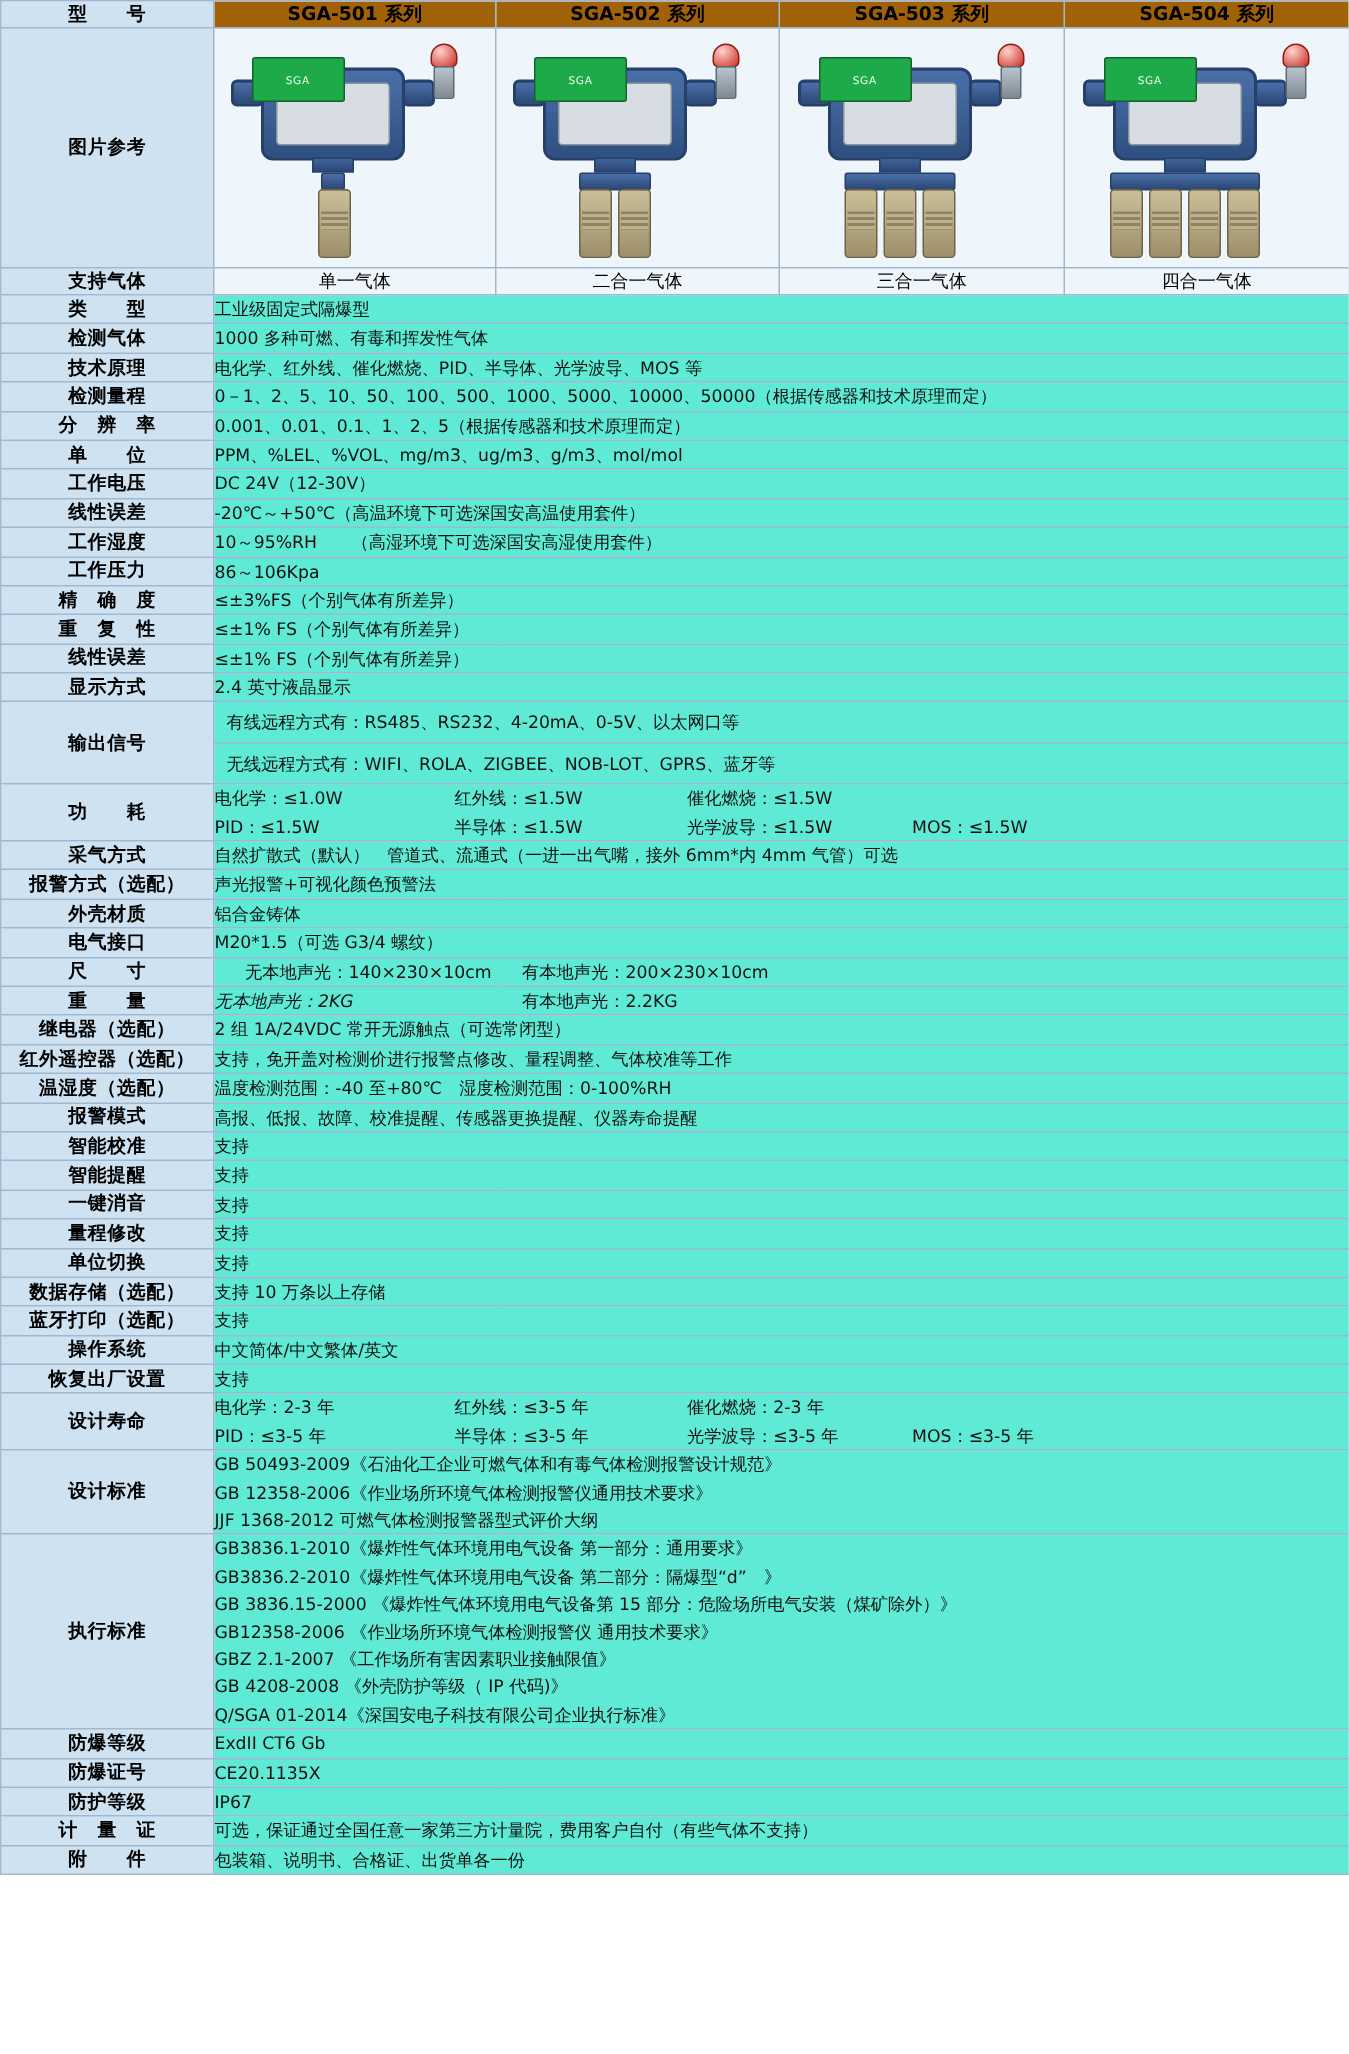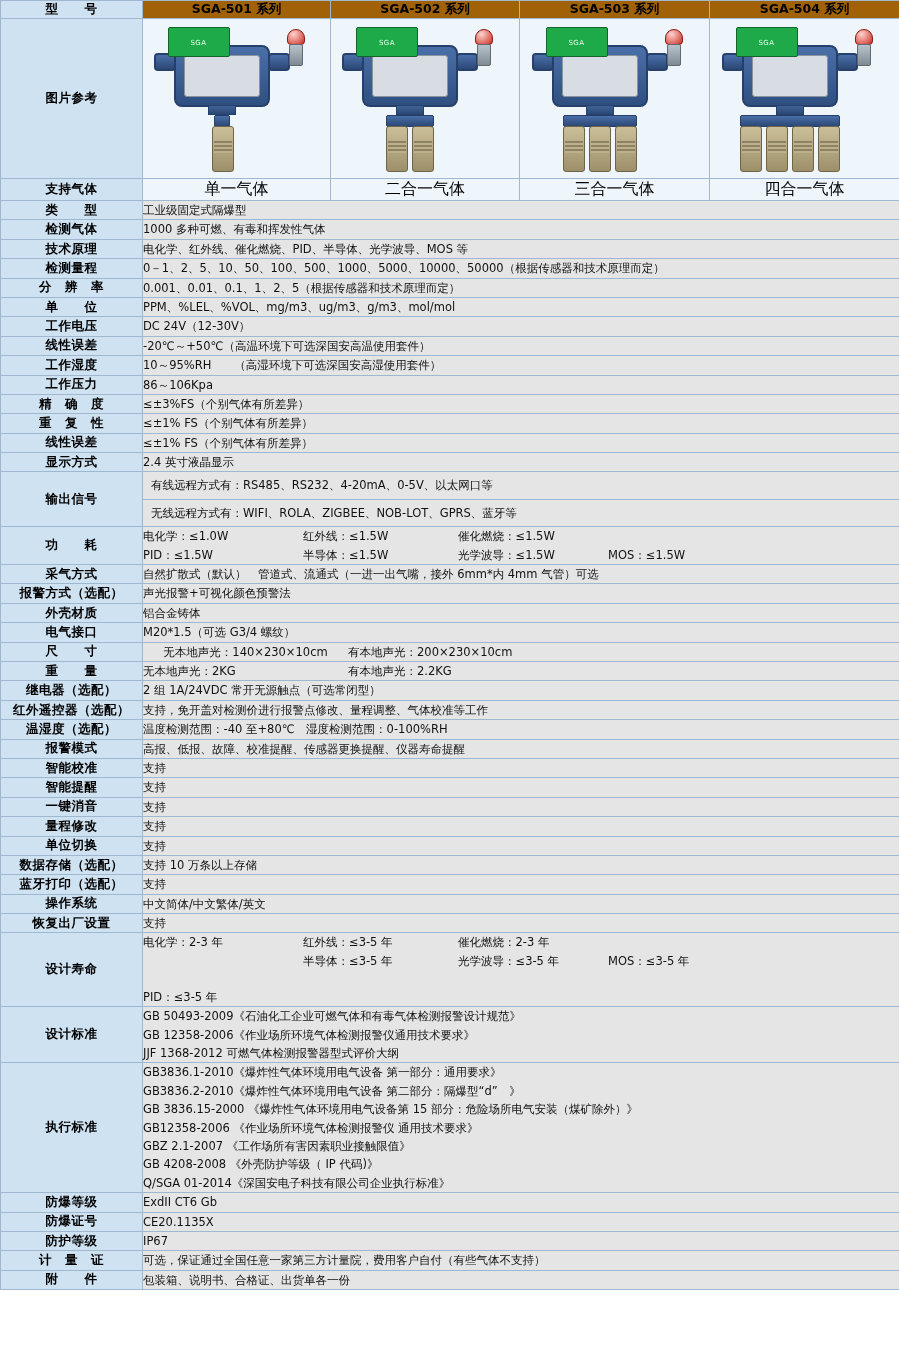--- a/index.html
+++ b/index.html
@@ -31,21 +31,21 @@
     background: #cfe2f1;
     text-align: center;
     font-weight: bold;
     font-size: 12.5px;
     letter-spacing: 0.5px;
     padding: 4px 2px;
     color: #000;
     line-height: 1.35;
   }
   td.val {
-    background: #e5e5e5;
+    background: #5eead4;
     padding: 4px 8px;
     font-size: 11.5px;
     line-height: 1.6;
     color: #111;
   }
   .hdr-cell {
     background: #a16207;
     text-align: center;
     font-weight: bold;
     font-size: 12.5px;
@@ -53,40 +53,40 @@
   }
   .pic-cell {
     background: #eef5fb;
     text-align: center;
     padding: 4px 0 2px 0;
     height: 160px;
   }
   .gas-cell {
     background: #eef5fb;
     text-align: center;
-    font-size: 16px;
+    font-size: 12px;
     padding: 5px 0;
   }
   .cols {
     display: flex;
     flex-wrap: wrap;
   }
   .cols > span { white-space: nowrap; }
   .pw1 span:nth-child(1) { width: 160px; display:inline-block; }
   .pw1 span:nth-child(2) { width: 155px; display:inline-block; }
   .pw1 span:nth-child(3) { width: 150px; display:inline-block; }
   .pw2 span:nth-child(1) { width: 160px; display:inline-block; }
   .pw2 span:nth-child(2) { width: 155px; display:inline-block; }
   .pw2 span:nth-child(3) { width: 150px; display:inline-block; }
   .pw2 span:nth-child(4) { display:inline-block; }
   .dim span:nth-child(1) { width: 205px; display:inline-block;text-align:center; }
-  .wt span:nth-child(1) { width: 205px; display:inline-block; }
+  .wt span:nth-child(1) { width: 205px; display:inline-block;font-style:italic; }
   .life1 span:nth-child(1) { width: 160px; display:inline-block; }
   .life1 span:nth-child(2) { width: 155px; display:inline-block; }
-  .life2 span:nth-child(1) { width: 160px; display:inline-block;margin-top:36px; }
+  .life2 span:nth-child(1) { width: 160px; display:inline-block; }
   .life2 span:nth-child(2) { width: 155px; display:inline-block; }
   .life2 span:nth-child(3) { width: 150px; display:inline-block; }
   .sub-rows > div + div { border-top: 1px solid #9fb8cf; }
   .sub-rows > div { padding: 4px 8px; }
   
   .device {
     position: relative;
     width: 170px;
     height: 152px;
     margin: 0 auto;
@@ -104,21 +104,21 @@
   .head:before {
     content: "";
     position: absolute;
     left: 8px; top: 8px; right: 8px; bottom: 8px;
     background: #d7dde2;
     border: 1px solid #8a949c;
     border-radius: 3px;
   }
   .screen {
     position: absolute;
-    left: 16px; top: 4px;
+    left: 16px; top: 15px;
     width: 62px; height: 30px;
     background: #1faa4a;
     border: 1px solid #14632d;
     border-radius: 2px;
     z-index: 3;
     font-size: 7px;
     color: #eaffea;
     text-align: center;
     line-height: 30px;
     letter-spacing: 0.5px;

